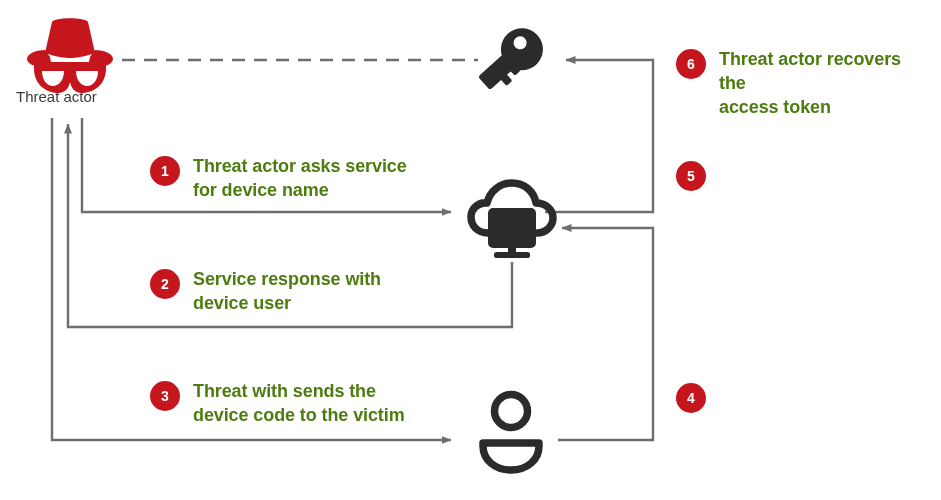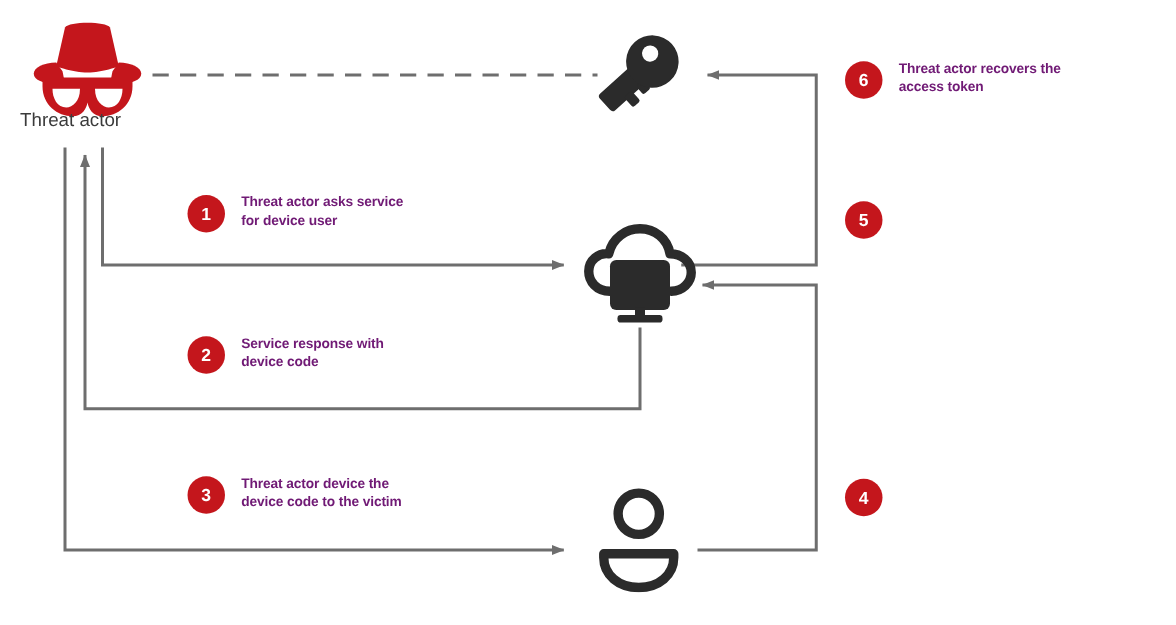--- a/index.html
+++ b/index.html
@@ -37,22 +37,22 @@
     font-size: 14px;
     font-weight: bold;
     display: flex;
     align-items: center;
     justify-content: center;
     line-height: 1;
     margin-top: 1px;
   }
   .step-text {
     margin-left: 13px;
-    color: #701a75;
-    font-size: 11px;
+    color: #4d7c0f;
+    font-size: 18px;
     font-weight: bold;
     line-height: 1.33;
     white-space: pre-line;
     letter-spacing: -0.1px;
   }
   .node-label {
     position: absolute;
     color: #3b3b3b;
     font-size: 15px;
     line-height: 1.2;
@@ -131,32 +131,32 @@
   <div class="icon-box" style="left:478px; top:390px; width:66px; height:84px;">
     <svg width="66" height="84" viewBox="0 0 66 84" xmlns="http://www.w3.org/2000/svg">
       <circle cx="33" cy="21" r="16.5" fill="none" stroke="#2b2b2b" stroke-width="7.5"></circle>
       <path d="M5,53 L61,53 L61,56 C61,70 49,80 33,80 C17,80 5,70 5,56 Z" fill="none" stroke="#2b2b2b" stroke-width="7.5" stroke-linejoin="round"></path>
     </svg>
   </div>
 
   <div class="step" style="left:150px; top:155px; width:290px;">
     <div class="step-badge">1</div>
     <div class="step-text">Threat actor asks service
-for device user</div>
+for device name</div>
   </div>
 
   <div class="step" style="left:150px; top:268px; width:290px;">
     <div class="step-badge">2</div>
     <div class="step-text">Service response with
-device code</div>
+device user</div>
   </div>
 
   <div class="step" style="left:150px; top:380px; width:300px;">
     <div class="step-badge">3</div>
-    <div class="step-text">Threat actor device the
+    <div class="step-text">Threat with sends the
 device code to the victim</div>
   </div>
 
   <div class="step" style="left:676px; top:382px; width:255px;">
     <div class="step-badge">4</div>
   </div>
 
   <div class="step" style="left:676px; top:160px; width:255px;">
     <div class="step-badge">5</div>
   </div>

